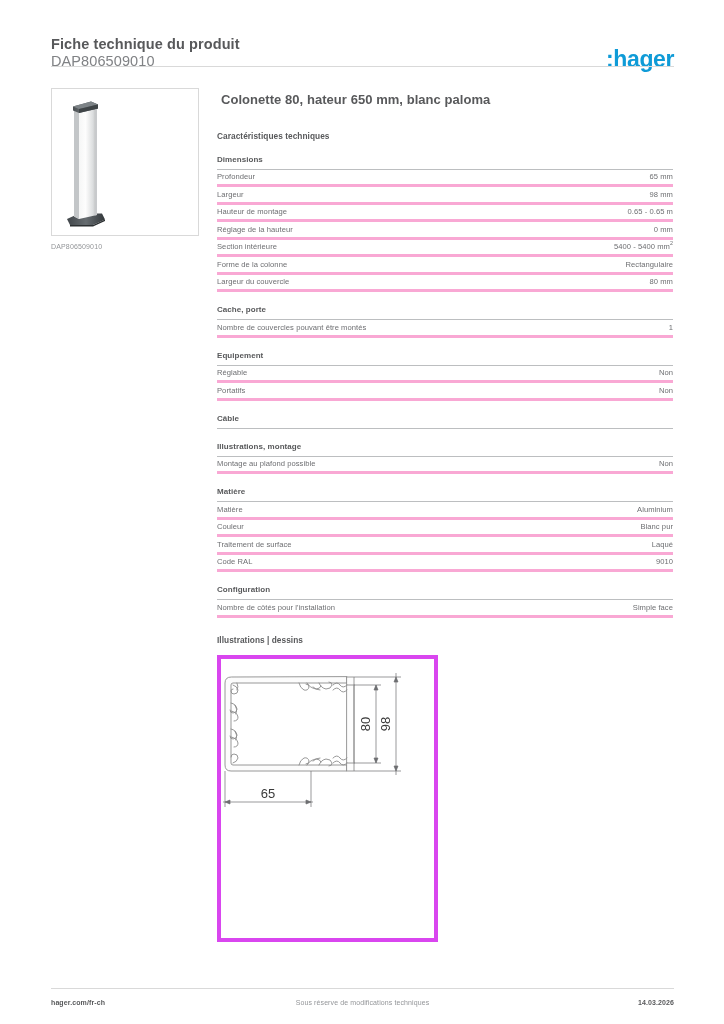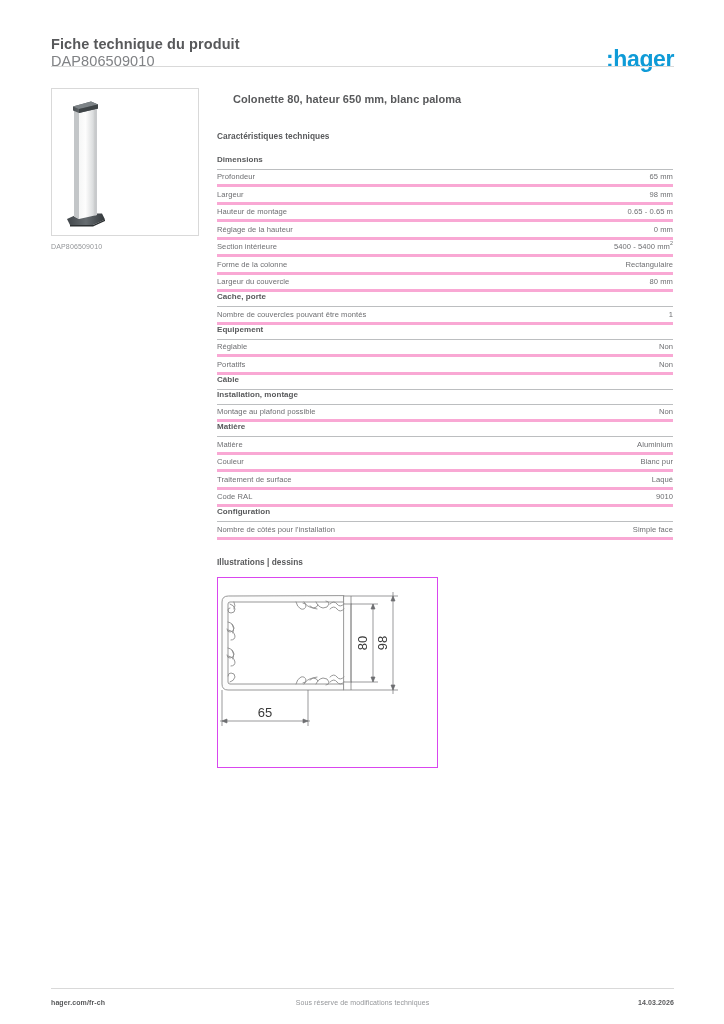--- a/index.html
+++ b/index.html
@@ -87,39 +87,39 @@
   }
 
   
   .content {
     position: absolute;
     left: 217px;
     top: 94px;
     width: 456px;
   }
   .product-name {
-    font-size: 11px;
+    font-size: 13px;
     font-weight: bold;
     color: #58595b;
     letter-spacing: 0.05px;
-    margin: 0 0 26px 16px;
+    margin: 0 0 26px 4px;
     line-height: 11px;
   }
   .section-title {
     font-size: 8.3px;
     font-weight: bold;
     color: #58595b;
     letter-spacing: 0.05px;
     margin: 17px 0 13px 0;
     line-height: 11px;
   }
 
   
   .spec-group {
-    margin-bottom: 0;
+    margin-bottom: 13px;
   }
   .spec-group-title {
     font-size: 8px;
     font-weight: bold;
     color: #58595b;
     letter-spacing: 0.05px;
     padding-bottom: 4px;
     border-bottom: 1px solid #bcbec0;
     line-height: 10px;
   }
@@ -152,22 +152,22 @@
   .illustrations-title {
     font-size: 8.3px;
     font-weight: bold;
     color: #58595b;
     letter-spacing: 0.05px;
     margin: 17px 0 9px 0;
     line-height: 11px;
   }
   .drawing-box {
     width: 221px;
-    height: 191px;
-    border: 1px solid #d946ef;
+    height: 287px;
+    border: 4px solid #d946ef;
     box-sizing: border-box;
     background: #ffffff;
     position: relative;
   }
   .drawing-box svg {
     display: block;
   }
 
   
   .footer-rule {
@@ -311,21 +311,21 @@
         </div>
         <div class="spec-row">
           <span class="spec-label">Portatifs</span>
           <span class="spec-value">Non</span>
         </div>
       </div>
       <div class="spec-group">
         <div class="spec-group-title">Câble</div>
       </div>
       <div class="spec-group">
-        <div class="spec-group-title">Installation, montage</div>
+        <div class="spec-group-title">Illustrations, montage</div>
         <div class="spec-row">
           <span class="spec-label">Montage au plafond possible</span>
           <span class="spec-value">Non</span>
         </div>
       </div>
       <div class="spec-group">
         <div class="spec-group-title">Matière</div>
         <div class="spec-row">
           <span class="spec-label">Matière</span>
           <span class="spec-value">Aluminium</span>

